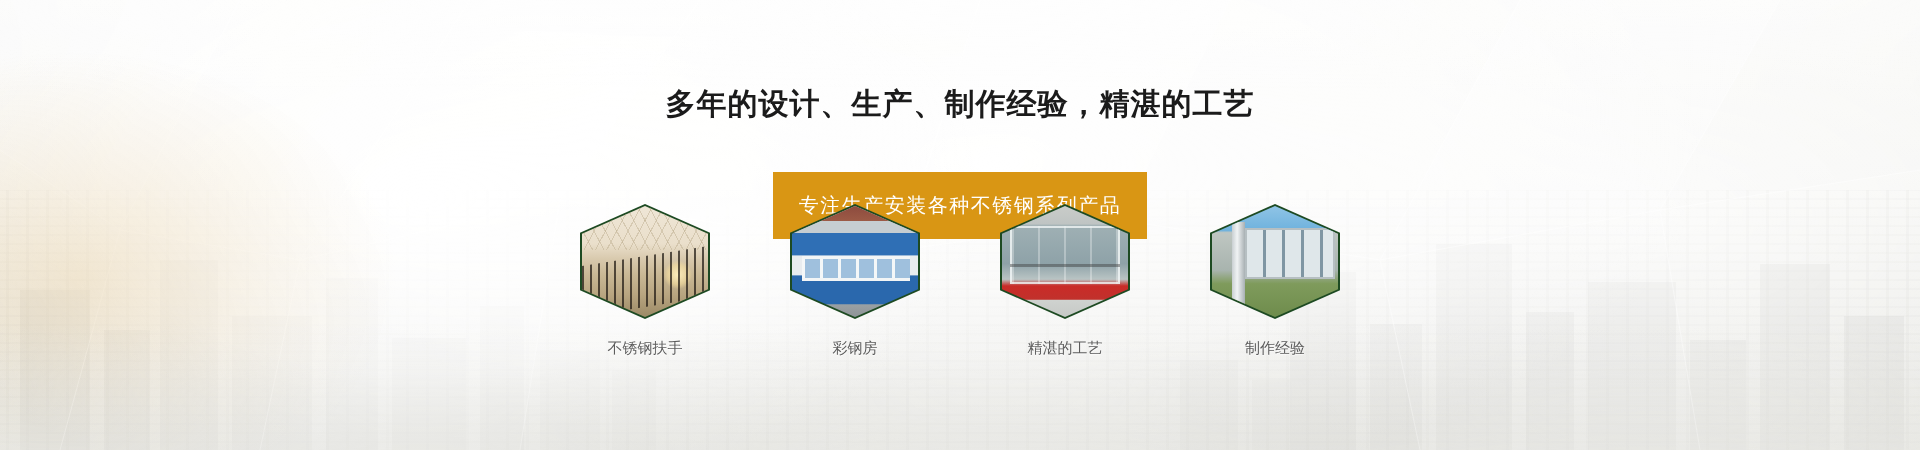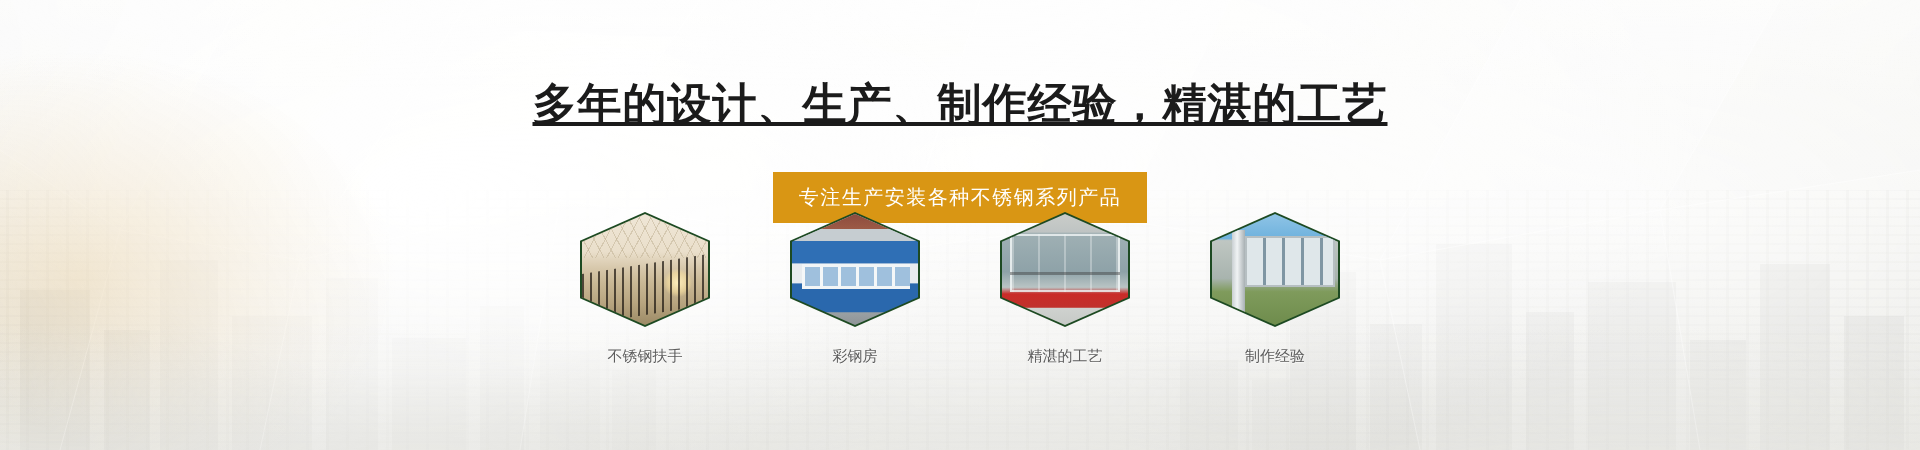--- a/index.html
+++ b/index.html
@@ -49,47 +49,46 @@
   .bg-facets{position:absolute;inset:0;}
   .bg-vignette{
     position:absolute;inset:0;
     background:linear-gradient(180deg, rgba(255,255,255,.30) 0%, rgba(255,255,255,0) 20%, rgba(255,255,255,0) 72%, rgba(236,236,232,.55) 100%);
   }
 
   
   .headline{
     position:absolute;left:0;right:0;top:78px;
     text-align:center;
-    font-size:44px;line-height:52px;
+    font-size:30px;line-height:52px;
     font-weight:bold;letter-spacing:1px;
     color:#1b1b1b;
     text-shadow:0 1px 2px rgba(255,255,255,.85);
     white-space:nowrap;
-    text-decoration:underline;
   }
 
   
   .subbar-wrap{
     position:absolute;left:0;right:0;top:172px;
     text-align:center;
   }
   .subbar{
     display:inline-block;
     background:#d99614;
     color:#ffffff;
     font-size:20px;line-height:35px;
     height:35px;
-    padding:8px 26px;
+    padding:16px 26px;
     letter-spacing:1.5px;
     white-space:nowrap;
   }
 
   
   .hex-row{
-    position:absolute;left:0;right:0;top:212px;
+    position:absolute;left:0;right:0;top:204px;
     display:flex;justify-content:center;align-items:flex-start;
     gap:80px;
   }
   .hex-item{
     width:130px;
     display:flex;flex-direction:column;align-items:center;
   }
   .hex-outer{
     width:130px;height:115px;
     clip-path:polygon(50% 0%,100% 25%,100% 75%,50% 100%,0% 75%,0% 25%);

